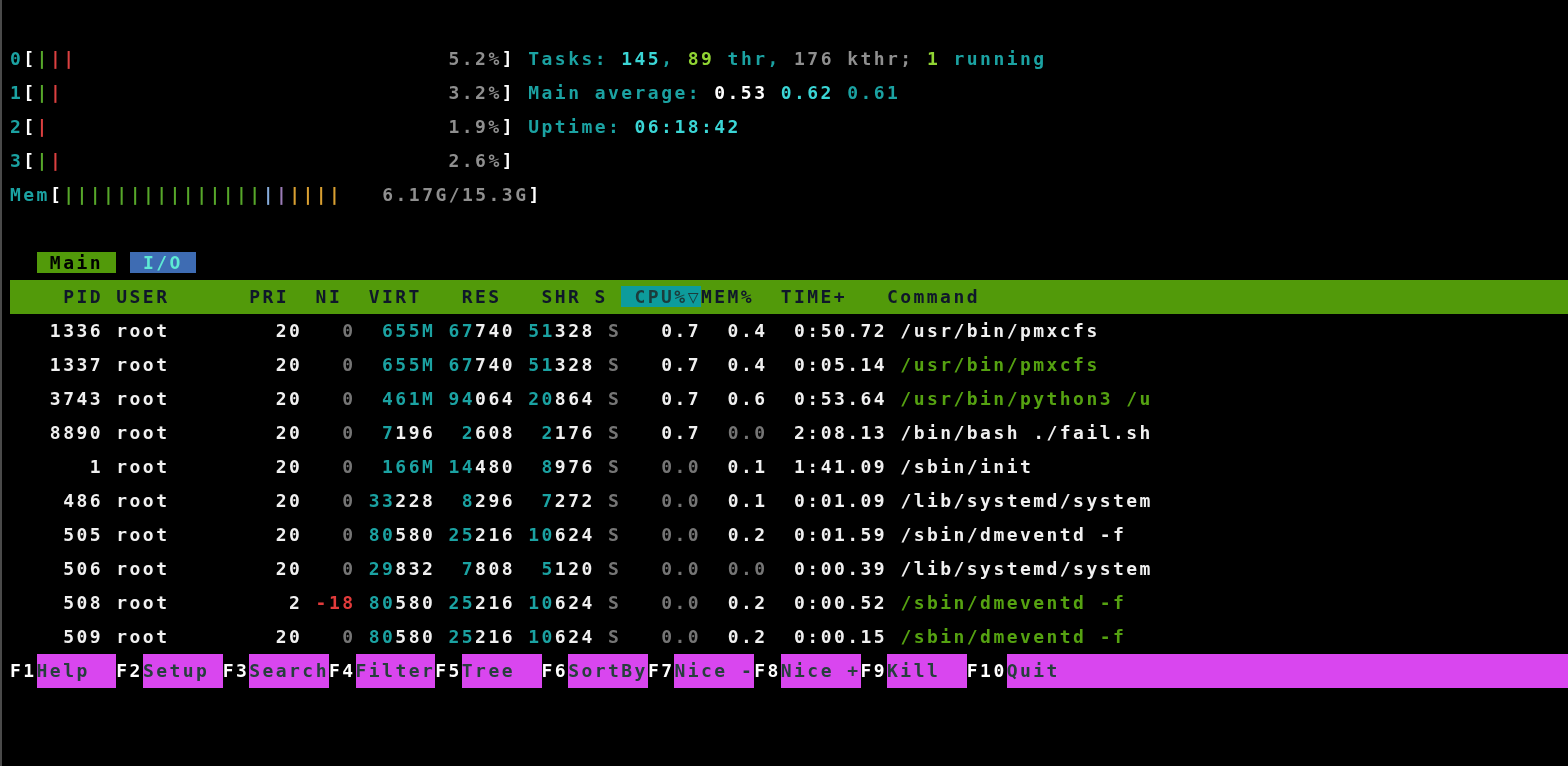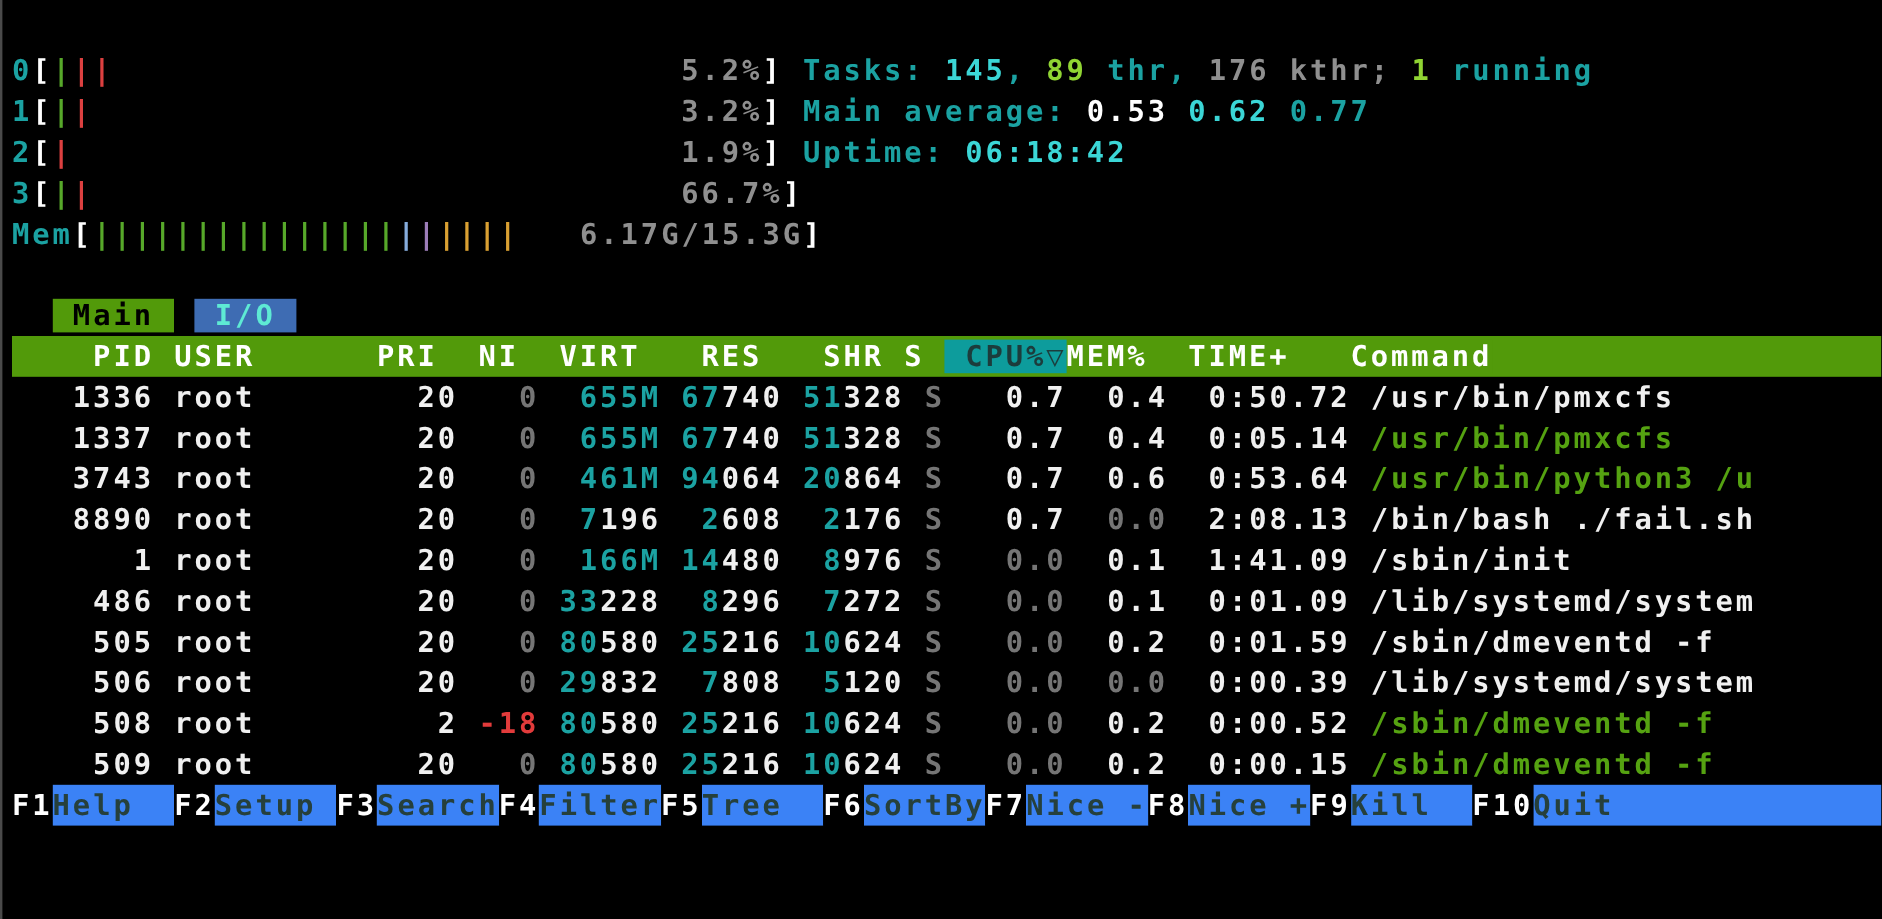--- a/index.html
+++ b/index.html
@@ -6,21 +6,21 @@
   #screen{
     position:relative;
     width:1568px;height:766px;
     background:#000;
     box-sizing:border-box;
     padding:8px 0 0 8px;
     border-left:2px solid #4a4a4a;
     overflow:hidden;
     font-family:"DejaVu Sans Mono",monospace;
     font-weight:bold;
-    font-size:24px;
+    font-size:18px;
     letter-spacing:2.45px;
   }
   .line{height:34px;line-height:34px;white-space:pre;color:#f0f0f0;}
   
   .cyan{color:#1ba2a2}
   .bcyan{color:#3bd6d6}
   .bgreen{color:#90d433}
   .g{color:#8f8f8f}
   .s{color:#757575}
   .w{color:#f0f0f0}
@@ -28,44 +28,44 @@
   .r{color:#e23b3b}
   .bracket{color:#ffffff}
   
   .bar-green{color:#57a82a}
   .bar-red{color:#dc4040}
   .bar-blue{color:#86acdc}
   .bar-purple{color:#9c7db8}
   .bar-orange{color:#daa032}
   
   .hdr-line{background:#529a0a;}
-  .hdr{color:#ffffff;background:#529a0a}
+  .hdr{color:#0f172a;background:#529a0a}
   .hdr-sort{background:#0d9c9c;color:#1c3c3c}
   .selected{background:#0d9c9c;color:#1c3c3c}
   .selected span{color:#1c3c3c}
   
   .tab-active{background:#529a0a;color:#000000}
   .tab-io{background:#3e6cb3;color:#5eead4}
   
   .fbar{display:flex;}
   .fitem{display:inline-flex;}
   .fitem.last{flex:1}
   .fkey{color:#ffffff;background:#000;}
-  .flabel{background:#3b82f6;color:#26403c;}
+  .flabel{background:#d946ef;color:#26403c;}
   .fitem.last .flabel{flex:1}
 </style>
 </head>
 <body>
 
 <div id="screen">
     <div class="line"></div>
     <div class="line"><span class="cyan">0</span><span class="bracket">[</span><span class="bar-green">|</span><span class="bar-red">|</span><span class="bar-red">|</span><span>                            </span><span class="g">5.2%</span><span class="bracket">]</span><span> </span><span class="cyan">Tasks: </span><span class="bcyan">145</span><span class="cyan">, </span><span class="bgreen">89</span><span class="cyan"> thr</span><span class="cyan">, </span><span class="g">176 kthr</span><span class="g">; </span><span class="bgreen">1</span><span class="cyan"> running</span></div>
-    <div class="line"><span class="cyan">1</span><span class="bracket">[</span><span class="bar-green">|</span><span class="bar-red">|</span><span>                             </span><span class="g">3.2%</span><span class="bracket">]</span><span> </span><span class="cyan">Main average: </span><span class="bracket">0.53 </span><span class="bcyan">0.62 </span><span class="cyan">0.77</span></div>
+    <div class="line"><span class="cyan">1</span><span class="bracket">[</span><span class="bar-green">|</span><span class="bar-red">|</span><span>                             </span><span class="g">3.2%</span><span class="bracket">]</span><span> </span><span class="cyan">Main average: </span><span class="bracket">0.53 </span><span class="bcyan">0.62 </span><span class="cyan">0.61</span></div>
     <div class="line"><span class="cyan">2</span><span class="bracket">[</span><span class="bar-red">|</span><span>                              </span><span class="g">1.9%</span><span class="bracket">]</span><span> </span><span class="cyan">Uptime: </span><span class="bcyan">06:18:42</span></div>
-    <div class="line"><span class="cyan">3</span><span class="bracket">[</span><span class="bar-green">|</span><span class="bar-red">|</span><span>                             </span><span class="g">66.7%</span><span class="bracket">]</span></div>
+    <div class="line"><span class="cyan">3</span><span class="bracket">[</span><span class="bar-green">|</span><span class="bar-red">|</span><span>                             </span><span class="g">2.6%</span><span class="bracket">]</span></div>
     <div class="line"><span class="cyan">Mem</span><span class="bracket">[</span><span class="bar-green">|</span><span class="bar-green">|</span><span class="bar-green">|</span><span class="bar-green">|</span><span class="bar-green">|</span><span class="bar-green">|</span><span class="bar-green">|</span><span class="bar-green">|</span><span class="bar-green">|</span><span class="bar-green">|</span><span class="bar-green">|</span><span class="bar-green">|</span><span class="bar-green">|</span><span class="bar-green">|</span><span class="bar-green">|</span><span class="bar-blue">|</span><span class="bar-purple">|</span><span class="bar-orange">|</span><span class="bar-orange">|</span><span class="bar-orange">|</span><span class="bar-orange">|</span><span>   </span><span class="g">6.17G/15.3G</span><span class="bracket">]</span></div>
     <div class="line"></div>
     <div class="line"><span>  </span><span class="tab-active"> Main </span><span> </span><span class="tab-io"> I/O </span></div>
     <div class="line hdr-line"><span class="hdr">    PID USER      PRI  NI  VIRT   RES   SHR S </span><span class="hdr-sort"> CPU%▽</span><span class="hdr">MEM%  TIME+   Command</span></div>
     <div class="line"><span class="w">   1336 root        20 </span><span class="s">  0</span><span class="w"> </span><span class="cyan"> 655M</span><span class="w"> </span><span class="cyan">67</span><span class="w">740</span><span class="w"> </span><span class="cyan">51</span><span class="w">328</span><span class="w"> </span><span class="s">S</span><span class="w">   0.7</span><span class="w">  0.4</span><span class="w">  0:50.72 </span><span class="w">/usr/bin/pmxcfs</span></div>
     <div class="line"><span class="w">   1337 root        20 </span><span class="s">  0</span><span class="w"> </span><span class="cyan"> 655M</span><span class="w"> </span><span class="cyan">67</span><span class="w">740</span><span class="w"> </span><span class="cyan">51</span><span class="w">328</span><span class="w"> </span><span class="s">S</span><span class="w">   0.7</span><span class="w">  0.4</span><span class="w">  0:05.14 </span><span class="grn">/usr/bin/pmxcfs</span></div>
     <div class="line"><span class="w">   3743 root        20 </span><span class="s">  0</span><span class="w"> </span><span class="cyan"> 461M</span><span class="w"> </span><span class="cyan">94</span><span class="w">064</span><span class="w"> </span><span class="cyan">20</span><span class="w">864</span><span class="w"> </span><span class="s">S</span><span class="w">   0.7</span><span class="w">  0.6</span><span class="w">  0:53.64 </span><span class="grn">/usr/bin/python3 /u</span></div>
     <div class="line"><span class="w">   8890 root        20 </span><span class="s">  0</span><span class="w">  </span><span class="cyan">7</span><span class="w">196</span><span class="w">  </span><span class="cyan">2</span><span class="w">608</span><span class="w">  </span><span class="cyan">2</span><span class="w">176</span><span class="w"> </span><span class="s">S</span><span class="w">   0.7</span><span class="s">  0.0</span><span class="w">  2:08.13 </span><span class="w">/bin/bash ./fail.sh</span></div>
     <div class="line"><span class="w">      1 root        20 </span><span class="s">  0</span><span class="w"> </span><span class="cyan"> 166M</span><span class="w"> </span><span class="cyan">14</span><span class="w">480</span><span class="w">  </span><span class="cyan">8</span><span class="w">976</span><span class="w"> </span><span class="s">S</span><span class="s">   0.0</span><span class="w">  0.1</span><span class="w">  1:41.09 </span><span class="w">/sbin/init</span></div>
     <div class="line"><span class="w">    486 root        20 </span><span class="s">  0</span><span class="w"> </span><span class="cyan">33</span><span class="w">228</span><span class="w">  </span><span class="cyan">8</span><span class="w">296</span><span class="w">  </span><span class="cyan">7</span><span class="w">272</span><span class="w"> </span><span class="s">S</span><span class="s">   0.0</span><span class="w">  0.1</span><span class="w">  0:01.09 </span><span class="w">/lib/systemd/system</span></div>

